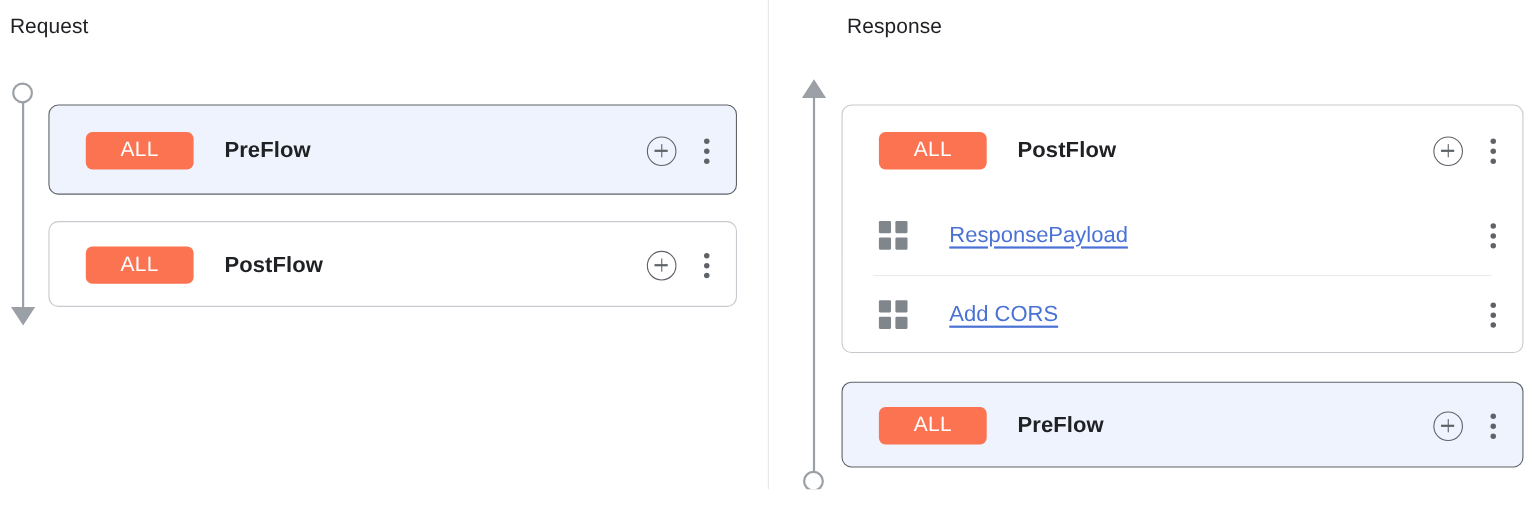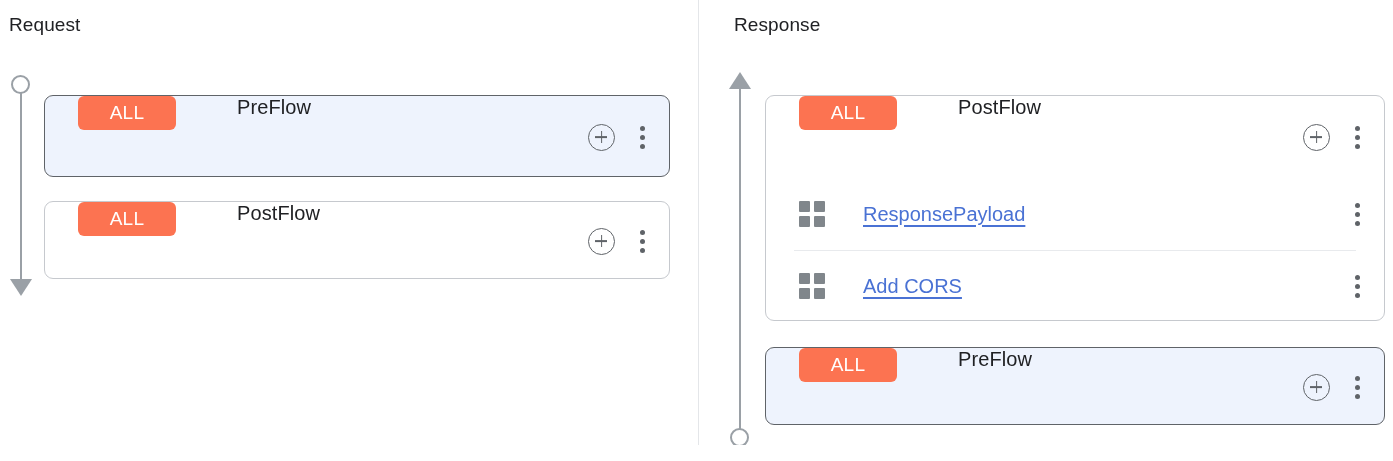--- a/index.html
+++ b/index.html
@@ -33,21 +33,21 @@
   
   .panel-title {
     position: absolute;
     font-size: 19px;
     font-weight: 400;
     letter-spacing: .1px;
     color: #202124;
     white-space: nowrap;
   }
   #title-request  { left: 9px;  top: 14px; }
-  #title-response { left: 734px; top: 14px; }
+  #title-response { left: 770px; top: 14px; }
 
   
   .rail {
     position: absolute;
     width: 2px;
     background: #9aa0a6;
   }
   .rail-circle {
     position: absolute;
     width: 19px;
@@ -94,24 +94,24 @@
   #card-req-preflow  { left: 44px; top: 95px;  width: 626px; height: 82px; }
   #card-req-postflow { left: 44px; top: 201px; width: 626px; height: 78px; }
   
   #card-res-postflow { left: 765px; top: 95px;  width: 620px; height: 226px; }
   #card-res-preflow  { left: 765px; top: 347px; width: 620px; height: 78px; }
 
   
   .card-row {
     position: relative;
     display: flex;
+    align-items: center;
     height: 100%;
     padding: 0 18px 0 33px;
     box-sizing: border-box;
-    gap: 33px;
   }
   .card-row.header-row { height: 82px; }
   #card-res-postflow .card-row.header-row { height: 82px; }
 
   .badge-all {
     flex: 0 0 auto;
     width: 98px;
     height: 34px;
     border-radius: 6px;
     background: #fc7351;
@@ -120,21 +120,21 @@
     letter-spacing: .3px;
     display: flex;
     align-items: center;
     justify-content: center;
     user-select: none;
   }
   .flow-name {
     flex: 1 1 auto;
     margin-left: 28px;
     font-size: 20px;
-    font-weight: 400;
+    font-weight: 700;
     color: #202124;
     letter-spacing: .1px;
     white-space: nowrap;
   }
 
   .actions {
     flex: 0 0 auto;
     display: flex;
     align-items: center;
     gap: 18px;

